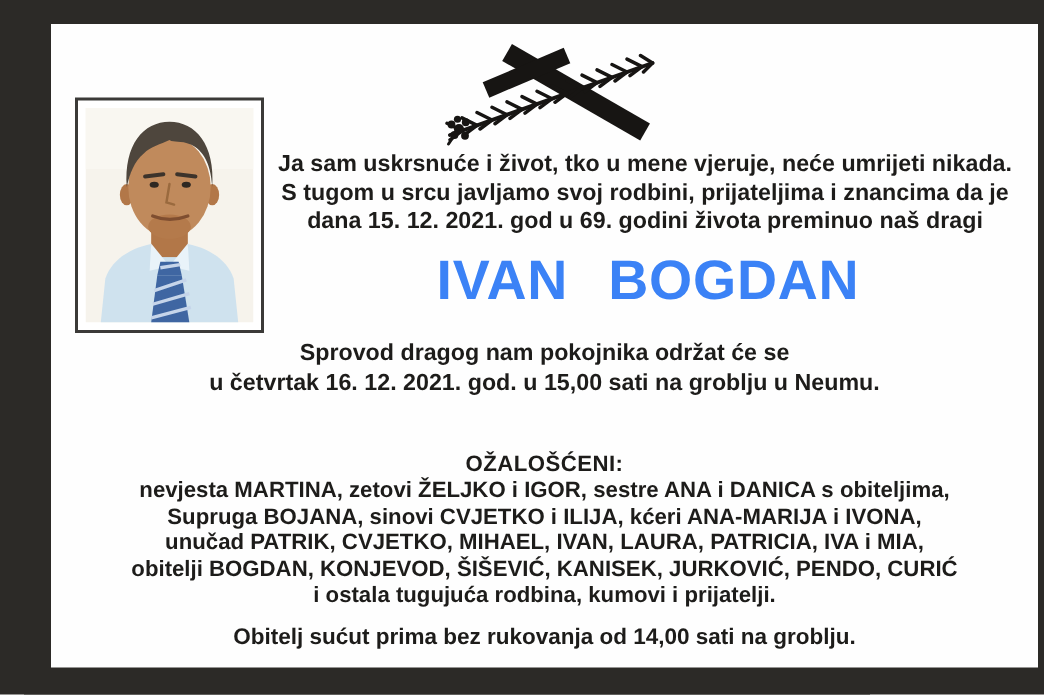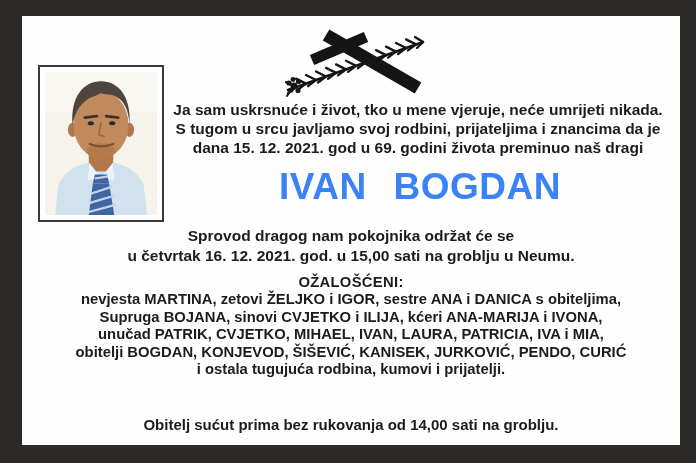--- a/index.html
+++ b/index.html
@@ -4,21 +4,21 @@
 <style>
   html,body{margin:0;padding:0;}
   body{
     width:696px;height:463px;
     font-family:"Liberation Sans", sans-serif;
     background:#2c2a27;
     position:relative;
     overflow:hidden;
   }
   .stage{
-    position:absolute;left:4px;top:0;width:564px;height:463px;
+    position:absolute;left:16px;top:0;width:564px;height:463px;
     background:#2c2a27;
   }
   .panel{
     position:absolute;left:18px;top:16px;width:658px;height:429px;
     background:#fefefe;
   }
   .abs{position:absolute;}
   .centered{text-align:center;}
   .txt{
     color:#1d1c1a;
@@ -40,21 +40,21 @@
   
   .quote{left:138px;right:4px;top:85px;font-size:15.5px;line-height:18.8px;}
   .name{
     left:138px;right:0;top:148px;
     font-size:37px;line-height:46px;
     letter-spacing:0.5px;word-spacing:16px;
     color:#3b82f6;
   }
   .funeral{left:0;right:0;top:210px;font-size:15.5px;line-height:19.5px;}
   .mourners{left:0;right:0;top:258px;font-size:14.8px;line-height:17.4px;}
-  .mourners .heading{letter-spacing:0.3px;}
+  .mourners .heading{letter-spacing:0.3px;margin-top:28px;}
   .closing1{left:0;right:0;top:375px;font-size:18px;line-height:20px;letter-spacing:0.2px;}
   .closing2{left:0;right:0;top:399px;font-size:15px;line-height:20px;}
 </style>
 </head>
 <body>
 
 <div class="stage">
   <div class="panel">
 
     <div class="abs photo-frame">

